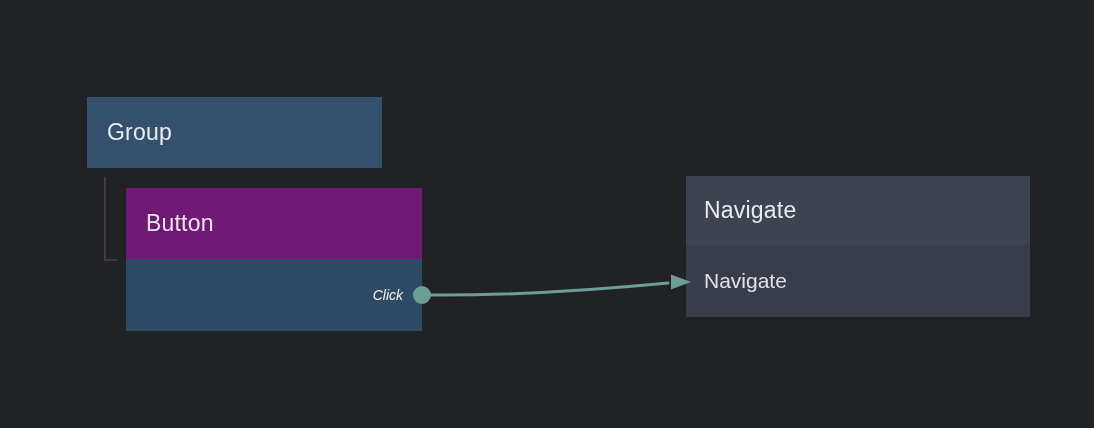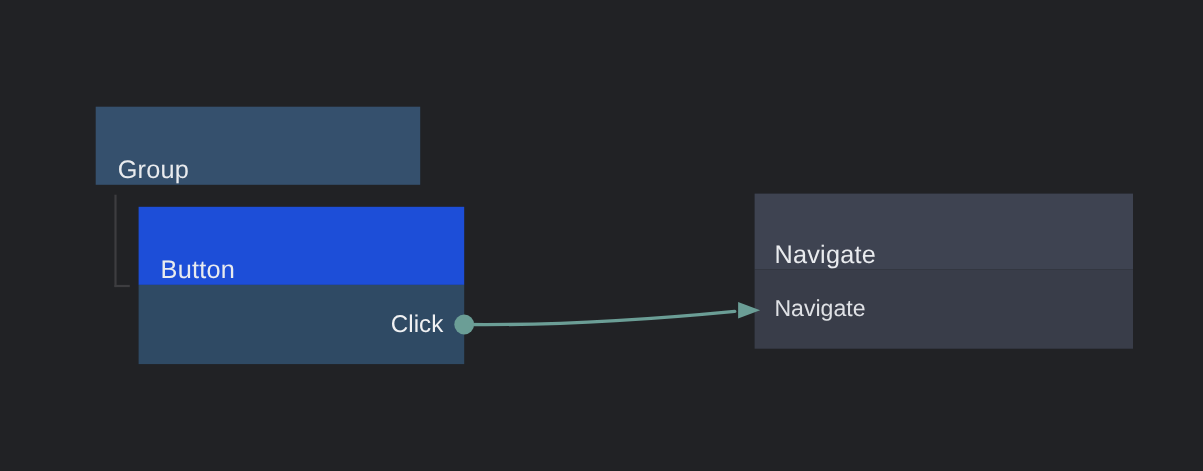--- a/index.html
+++ b/index.html
@@ -15,21 +15,21 @@
     overflow: hidden;
     font-family: "Liberation Sans", sans-serif;
     -webkit-font-smoothing: antialiased;
   }
   .node {
     position: absolute;
     box-sizing: border-box;
   }
   .node-header {
     display: flex;
-    align-items: flex-end;
+    align-items: center;
     box-sizing: border-box;
   }
   .node-title {
     font-size: 23px;
     font-weight: 400;
     color: #e9ebee;
     letter-spacing: 0.2px;
   }
   
   .group-node {
@@ -39,34 +39,35 @@
   }
   .group-node .node-header { height: 71px; padding-left: 20px; }
 
   
   .button-node {
     left: 126px; top: 188px;
     width: 296px; height: 143px;
   }
   .button-node .node-header {
     height: 71px; padding-left: 20px;
-    background: #1d4ed8;
+    background: #701a75;
   }
   .button-node .node-body {
     height: 72px;
     background: #2f4a64;
     display: flex;
     align-items: center;
     justify-content: flex-end;
     padding-right: 19px;
     box-sizing: border-box;
   }
   .port-label {
-    font-size: 22px;
+    font-size: 14px;
     color: #f0f1f3;
+    font-style: italic;
   }
 
   
   .navigate-node {
     left: 686px; top: 176px;
     width: 344px; height: 141px;
   }
   .navigate-node .node-header {
     height: 69px; padding-left: 18px;
     background: #3e4351;

